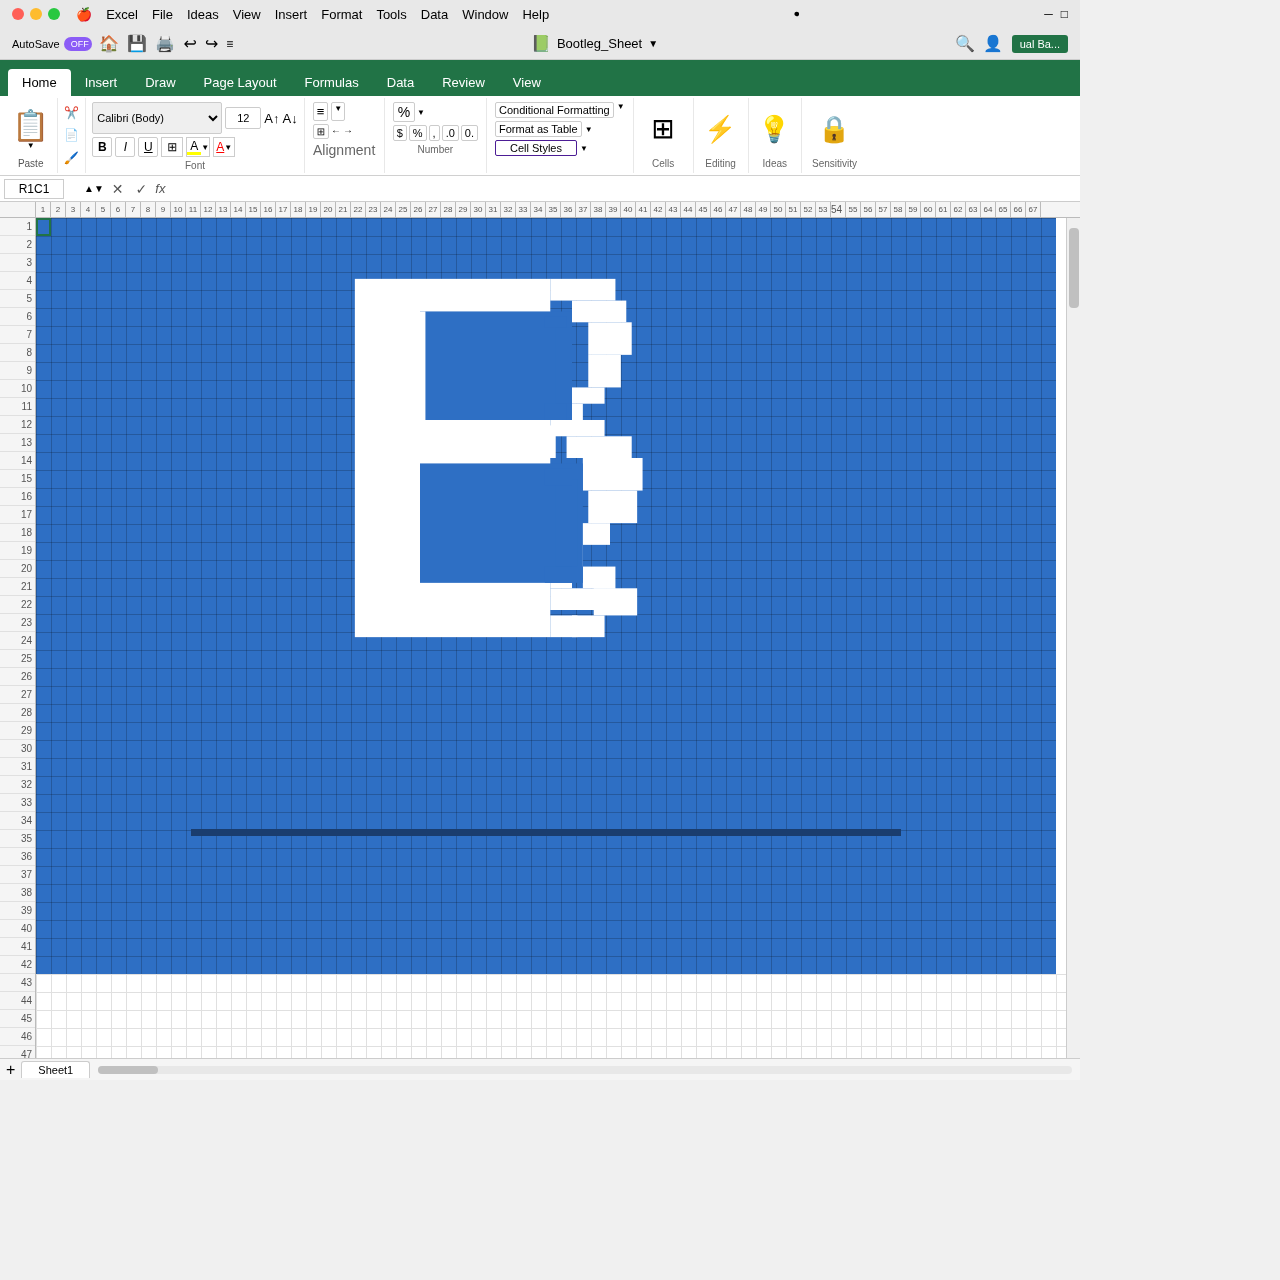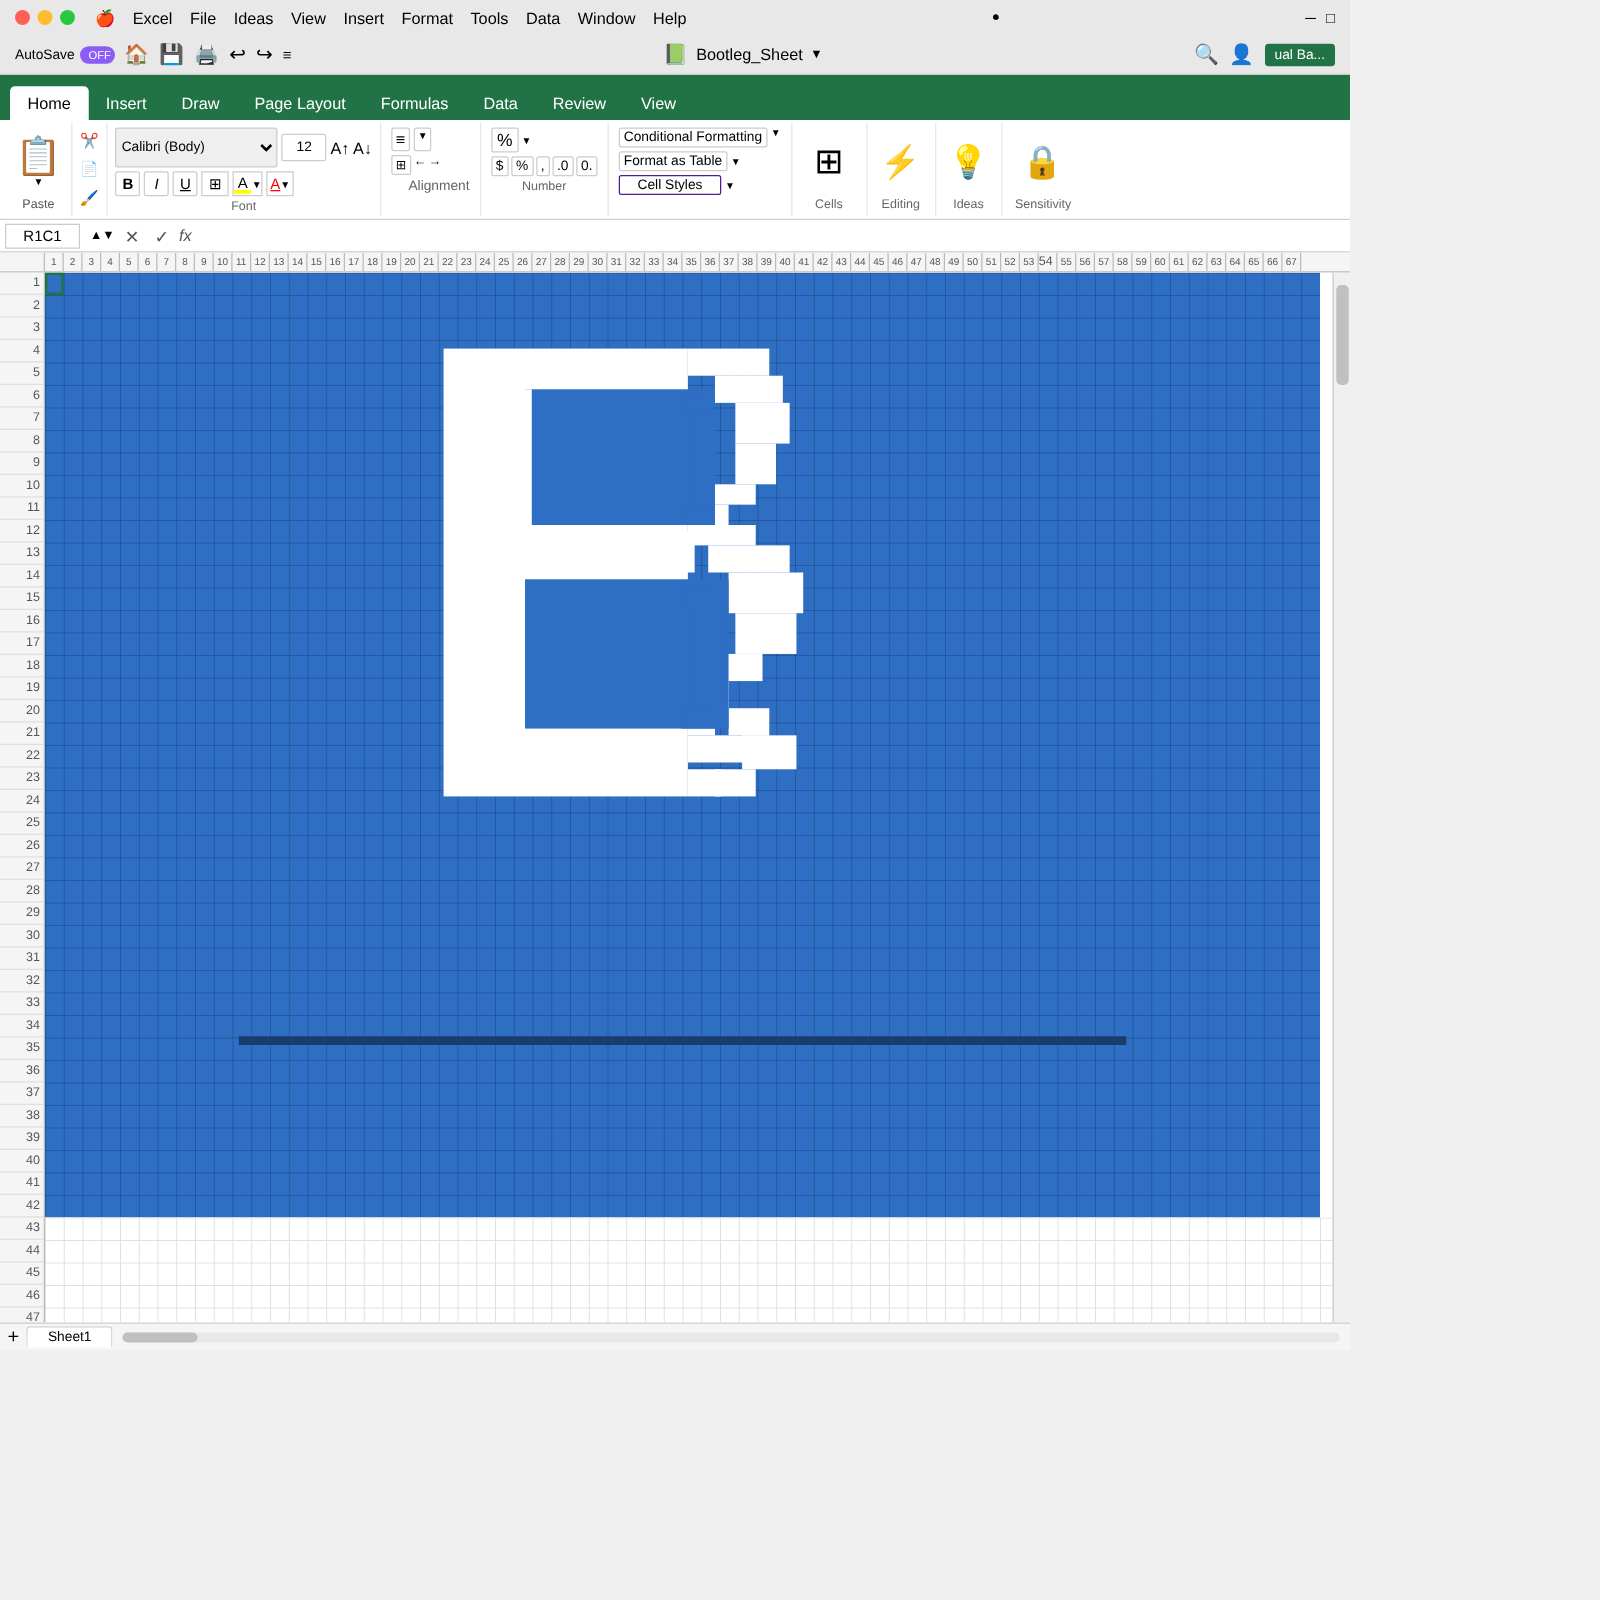--- a/index.html
+++ b/index.html
@@ -182,21 +182,21 @@
     <div style="display:flex; flex-direction:column; padding:4px 8px; border-right:1px solid #e8e8e8; gap:3px; min-width:80px;">
       <div style="display:flex; gap:3px;">
         <span style="font-size:13px; cursor:pointer; padding:1px 3px; border:1px solid #ccc; border-radius:2px;">≡</span>
         <span style="font-size:8px; cursor:pointer; padding:1px 2px; border:1px solid #ccc; border-radius:2px;">▼</span>
       </div>
       <div style="display:flex; gap:2px;">
         <span style="font-size:10px; cursor:pointer; padding:1px 3px; border:1px solid #ccc; border-radius:2px;">⊞</span>
         <span style="font-size:10px; cursor:pointer;">←</span>
         <span style="font-size:10px; cursor:pointer;">→</span>
       </div>
-      <span style="font-size:11px; color:#666; text-align:right;">Alignment</span>
+      <span style="font-size:14px; color:#666; text-align:center;">Alignment</span>
     </div>
 
     <div style="display:flex; flex-direction:column; padding:4px 8px; border-right:1px solid #e8e8e8; gap:3px; min-width:70px;">
       <div style="display:flex; align-items:center; gap:2px;">
         <span style="font-size:14px; cursor:pointer; padding:1px 4px; border:1px solid #ccc; border-radius:2px;">%</span>
         <span style="font-size:8px;">▼</span>
       </div>
       <div style="display:flex; gap:2px; font-size:11px;">
         <span style="cursor:pointer; padding:1px 3px; border:1px solid #ccc; border-radius:2px;">$</span>
         <span style="cursor:pointer; padding:1px 3px; border:1px solid #ccc; border-radius:2px;">%</span>
@@ -245,21 +245,21 @@
 
     <div style="display:flex; flex-direction:column; padding:4px 10px; gap:2px; align-items:center; min-width:60px;">
       <div style="flex:1; display:flex; align-items:center; cursor:pointer;">
         <span style="font-size:26px;">🔒</span>
       </div>
       <span style="font-size:10px; color:#666;">Sensitivity</span>
     </div>
   </div>
 
   <div class="formula-bar">
-    <div style="display:flex; align-items:center; gap:8px;">
+    <div style="display:flex; align-items:center; gap:20px;">
       <input class="cell-ref" type="text" value="R1C1" style="">
       <span style="font-size:10px; cursor:pointer;">▲▼</span>
     </div>
     <span style="font-size:14px; color:#555; cursor:pointer; padding:0 4px;">✕</span>
     <span style="font-size:14px; color:#555; cursor:pointer; padding:0 4px;">✓</span>
     <span style="font-size:13px; color:#555; font-style:italic;">fx</span>
     <input type="text" value="" style="flex: 1 1 0%; border: none; outline: none; font-size: 13px; padding: 0px 4px;">
   </div>
 
   <div style="display:flex; flex:1; overflow:hidden;">

